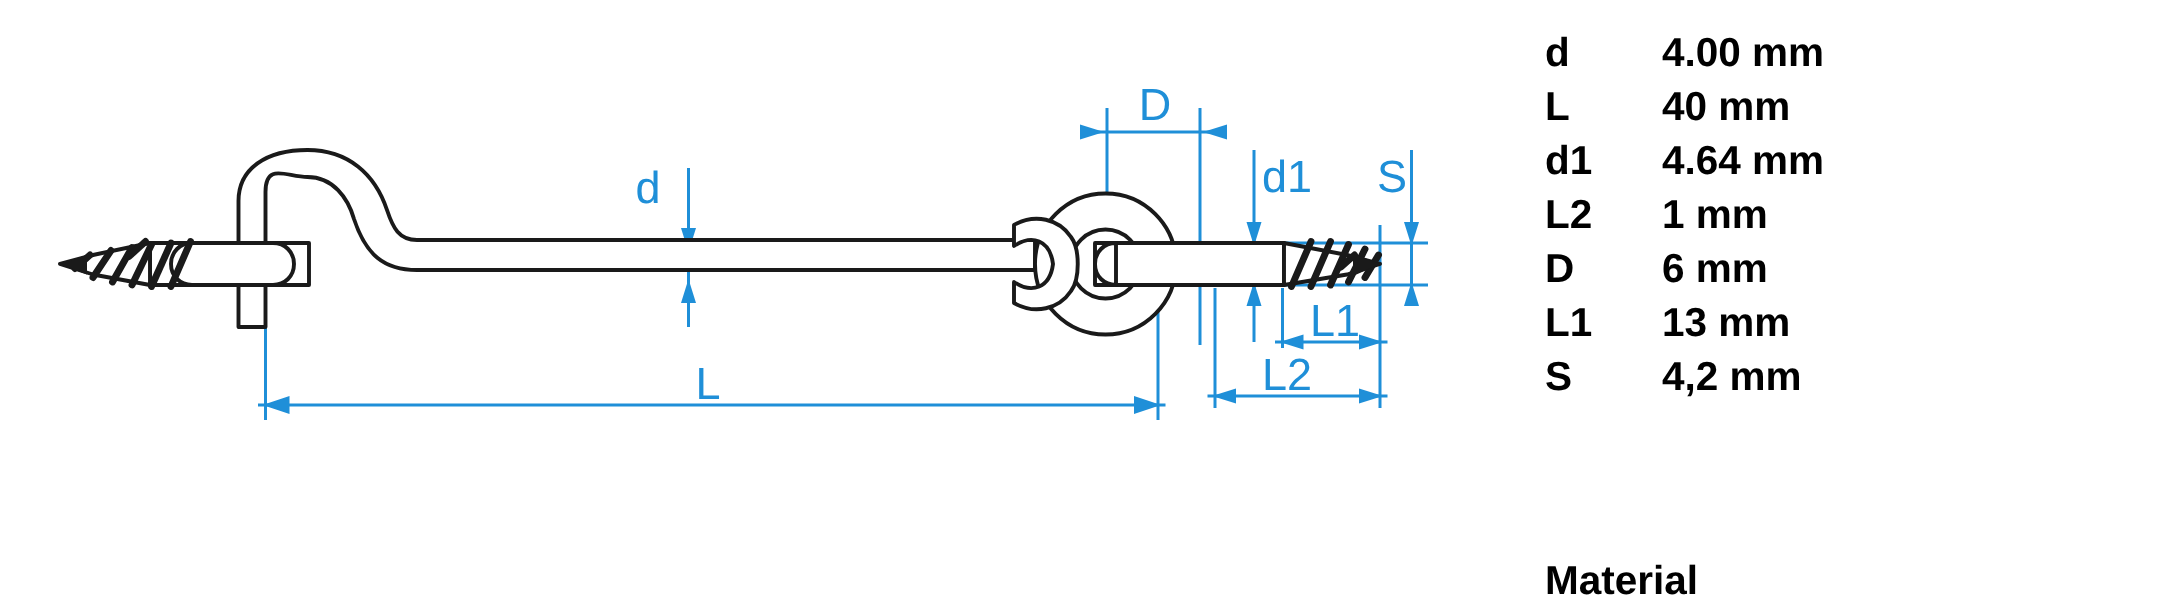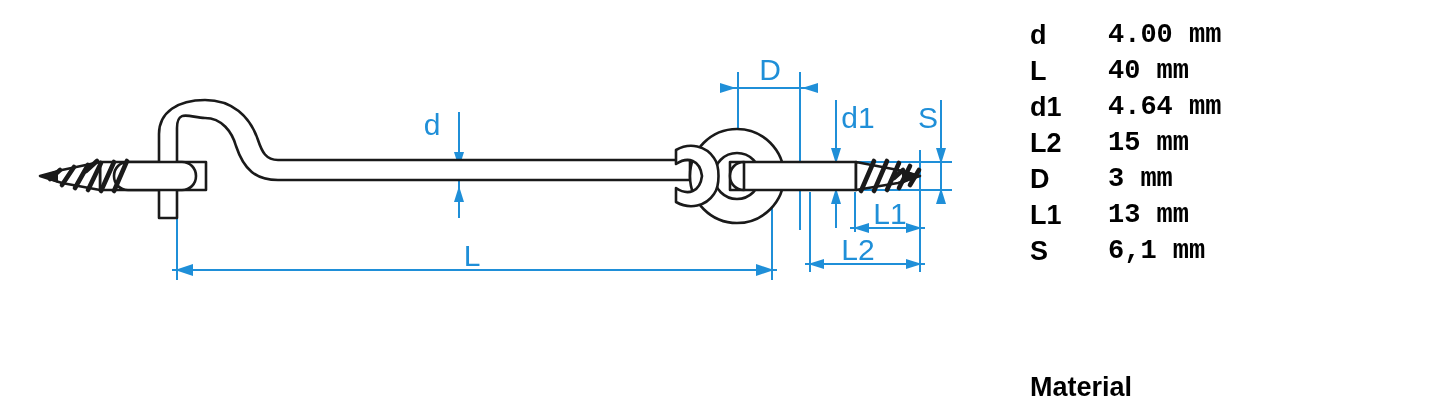--- a/index.html
+++ b/index.html
@@ -45,21 +45,20 @@
     padding: 0 0 9px 0;
     vertical-align: top;
     white-space: pre;
   }
   td.spec-sym {
     width: 78px;
     padding-right: 6px;
   }
   td.spec-val {
     width: 300px;
-    font-family: Liberation Mono, monospace;
   }
   #material-block {
     position: absolute;
     left: 1030px;
     top: 300px;
     font-family: "Liberation Sans", sans-serif;
     font-weight: bold;
     font-size: 27px;
     color: #000000;
     line-height: 1.3;
@@ -232,33 +231,33 @@
         <tr>
           <td class="spec-sym">L</td>
           <td class="spec-val">40 mm</td>
         </tr>
         <tr>
           <td class="spec-sym">d1</td>
           <td class="spec-val">4.64 mm</td>
         </tr>
         <tr>
           <td class="spec-sym">L2</td>
-          <td class="spec-val">15 mm</td>
+          <td class="spec-val">1 mm</td>
         </tr>
         <tr>
           <td class="spec-sym">D</td>
-          <td class="spec-val">3 mm</td>
+          <td class="spec-val">6 mm</td>
         </tr>
         <tr>
           <td class="spec-sym">L1</td>
           <td class="spec-val">13 mm</td>
         </tr>
         <tr>
           <td class="spec-sym">S</td>
-          <td class="spec-val">6,1 mm</td>
+          <td class="spec-val">4,2 mm</td>
         </tr>
       </tbody>
     </table>
   </div>
 
   <div id="material-block">
     <span class="mat-line">Material</span>
     
   </div>
 

